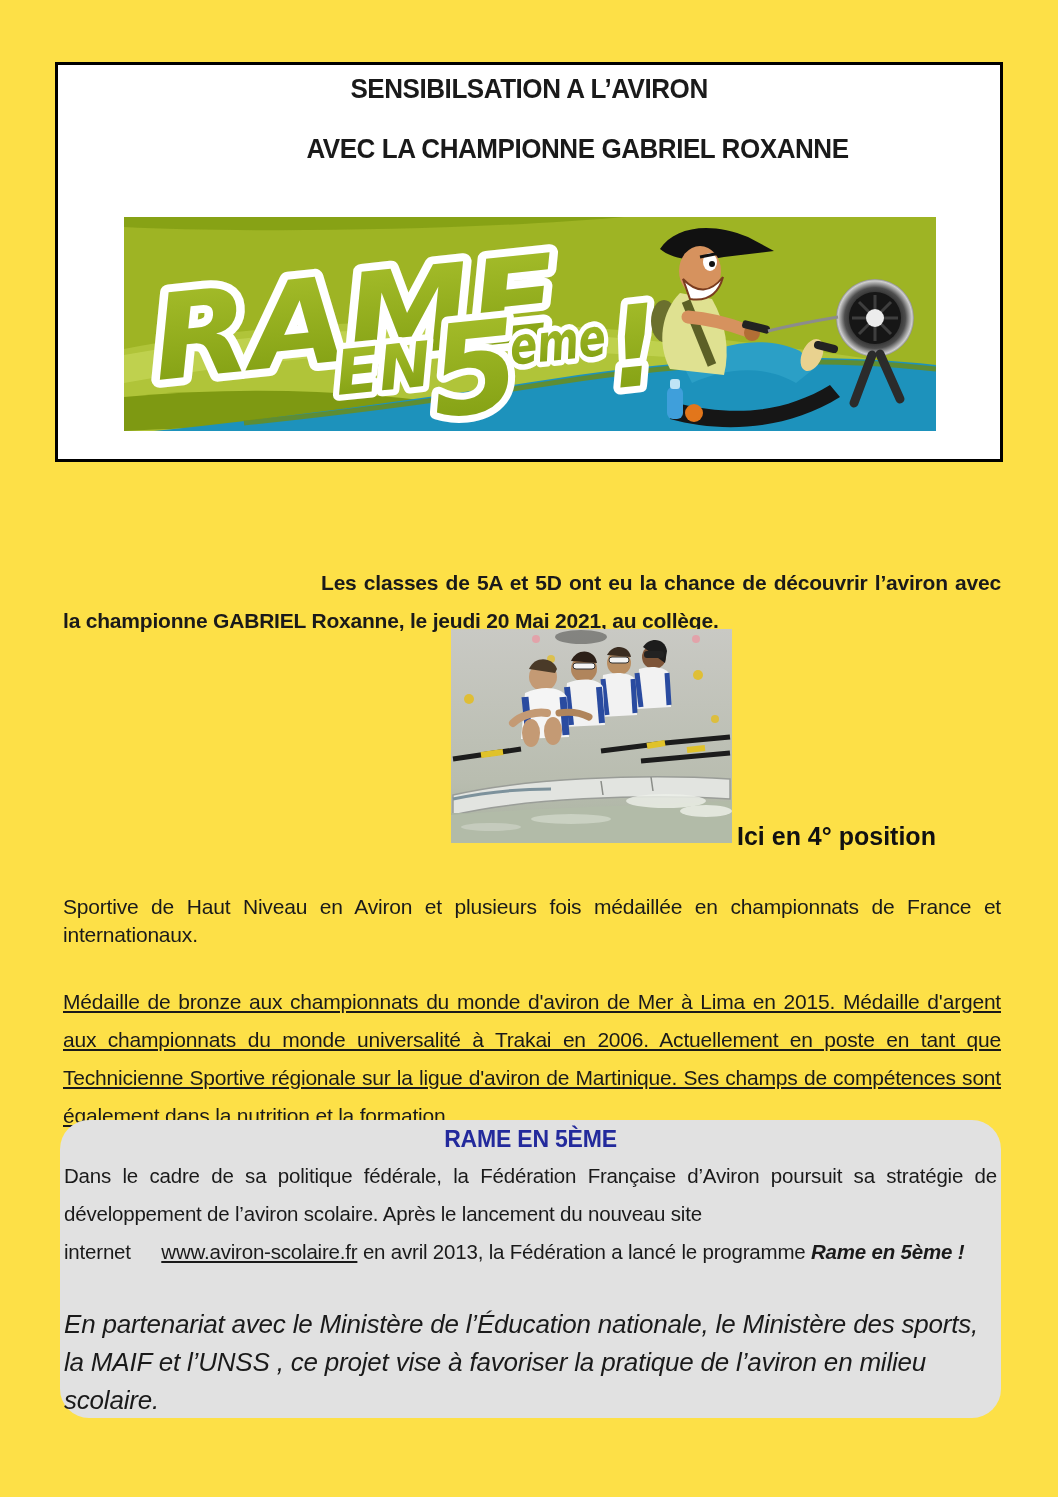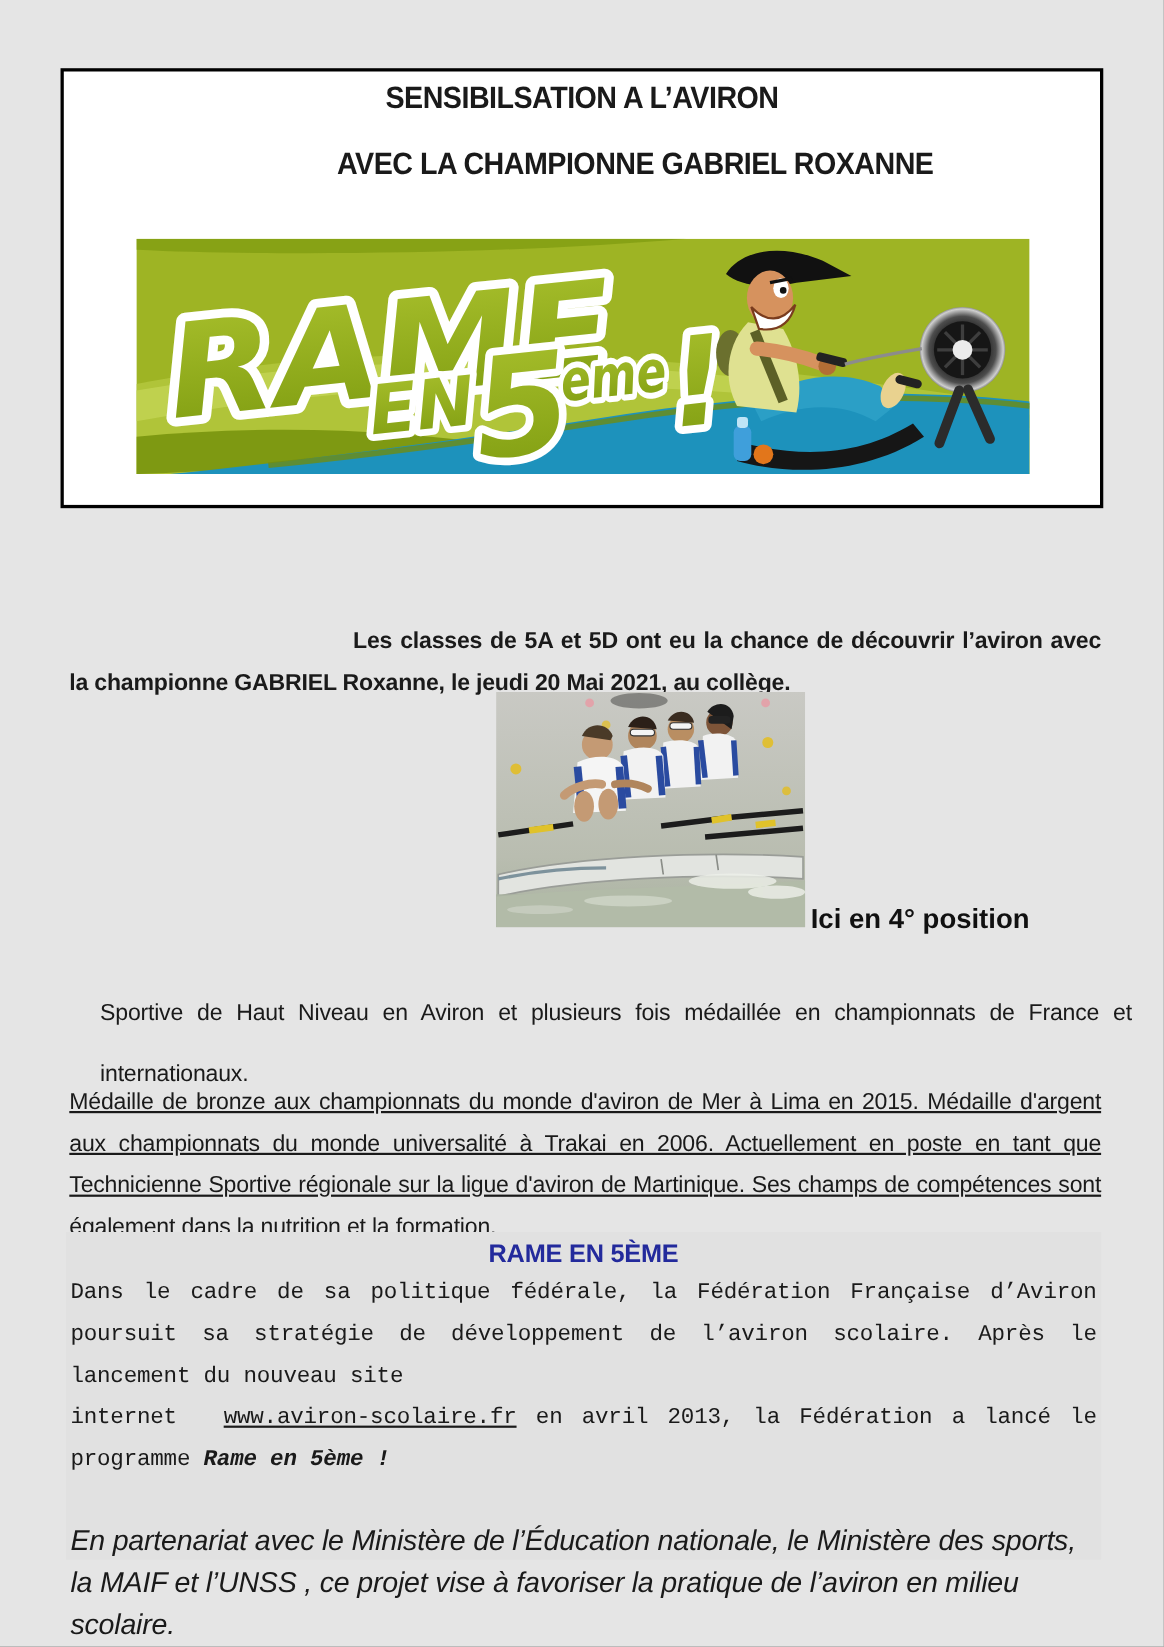--- a/index.html
+++ b/index.html
@@ -1,20 +1,20 @@
 <!DOCTYPE html>
 <html><head>
 <meta charset="utf-8">
 <style>
   html,body{margin:0;padding:0;background:#888;}
   .page{
     position:relative;
     width:1058px;height:1497px;
     margin:0 auto;
-    background:#e5e5e5;
+    background:#fde047;
     font-family:"Liberation Sans", sans-serif;
     color:#1a1a1a;
     overflow:hidden;
   }
   .top-box{
     position:absolute;left:55px;top:62px;
     width:942px;height:394px;
     border:3px solid #000;
     background:#fff;
   }
@@ -36,36 +36,36 @@
   .question{
     position:absolute;left:63px;top:822px;
     font-size:21.5px;font-weight:bold;white-space:nowrap;
   }
   .caption{
     position:absolute;left:737px;top:822px;
     font-size:25px;font-weight:bold;color:#111;white-space:nowrap;
   }
   .bio1{
     position:absolute;left:63px;top:872px;width:938px;
-    font-size:21px;line-height:56px;text-align:justify;letter-spacing:-0.2px;margin-left:28px;
+    font-size:21px;line-height:28px;text-align:justify;letter-spacing:-0.2px;
   }
   .bio2{
     position:absolute;left:63px;top:962px;width:938px;
     font-size:21px;line-height:38px;text-align:justify;letter-spacing:-0.2px;text-decoration:underline;
   }
   .gray-box{
     position:absolute;left:60px;top:1120px;width:941px;height:298px;
     box-sizing:border-box;padding:4px 4px 0 4px;
   }
   .gray-title{
     text-align:center;font-size:23px;font-weight:bold;
     margin:2px 0 4px 0;letter-spacing:-0.2px;
   }
   .gray-p1{
-    font-size:20.5px;line-height:38px;text-align:justify;letter-spacing:-0.2px;margin:0;font-family:Liberation Mono, monospace;
+    font-size:20.5px;line-height:38px;text-align:justify;letter-spacing:-0.2px;margin:0;
   }
   .gray-p1 .bold-it{font-weight:bold;font-style:italic;}
   .gray-p1 a{color:#1a1a1a;text-decoration:underline;margin-left:25px;}
   .gray-p2{
     font-size:26px;line-height:38px;letter-spacing:-0.2px;margin:34px 0 0 0;font-style:italic;
   }
 </style>
 </head>
 <body>
 
@@ -233,21 +233,21 @@
       <ellipse cx="120" cy="190" rx="40" ry="5" opacity="0.5"></ellipse>
       <ellipse cx="40" cy="198" rx="30" ry="4" opacity="0.4"></ellipse>
     </g>
   </svg>
 
   <div class="caption">Ici en 4° position</div>
 
   <p class="bio1">Sportive de Haut Niveau en Aviron et plusieurs fois médaillée en championnats de France et internationaux.</p>
   <p class="bio2">Médaille de bronze aux championnats du monde d'aviron de Mer à Lima en 2015. Médaille d'argent aux championnats du monde universalité à Trakai en 2006. Actuellement en poste en tant que Technicienne Sportive régionale sur la ligue d'aviron de Martinique. Ses champs de compétences sont également dans la nutrition et la formation.</p>
 
-  <div class="gray-box" style="background: rgb(225, 225, 225);">
+  <div class="gray-box" style="background: rgb(225, 225, 225); border-radius: 29px;">
     <div class="gray-title" style="color: rgb(35, 42, 156);">RAME EN 5ÈME</div>
     <p class="gray-p1"><span>Dans le cadre de sa politique fédérale, la Fédération Française d’Aviron poursuit sa stratégie de développement de l’aviron scolaire. Après le lancement du nouveau site</span><br>
       <span>internet </span><a href="#">www.aviron-scolaire.fr</a><span> en avril 2013, la Fédération a lancé le programme  </span><span class="bold-it">Rame en 5ème !</span>
     </p>
     <p class="gray-p2">En partenariat avec le Ministère de l’Éducation nationale, le Ministère des sports, la MAIF et l’UNSS , ce projet vise à favoriser la pratique de l’aviron en milieu scolaire.</p>
   </div>
 
 </div>
 
 </body></html>

